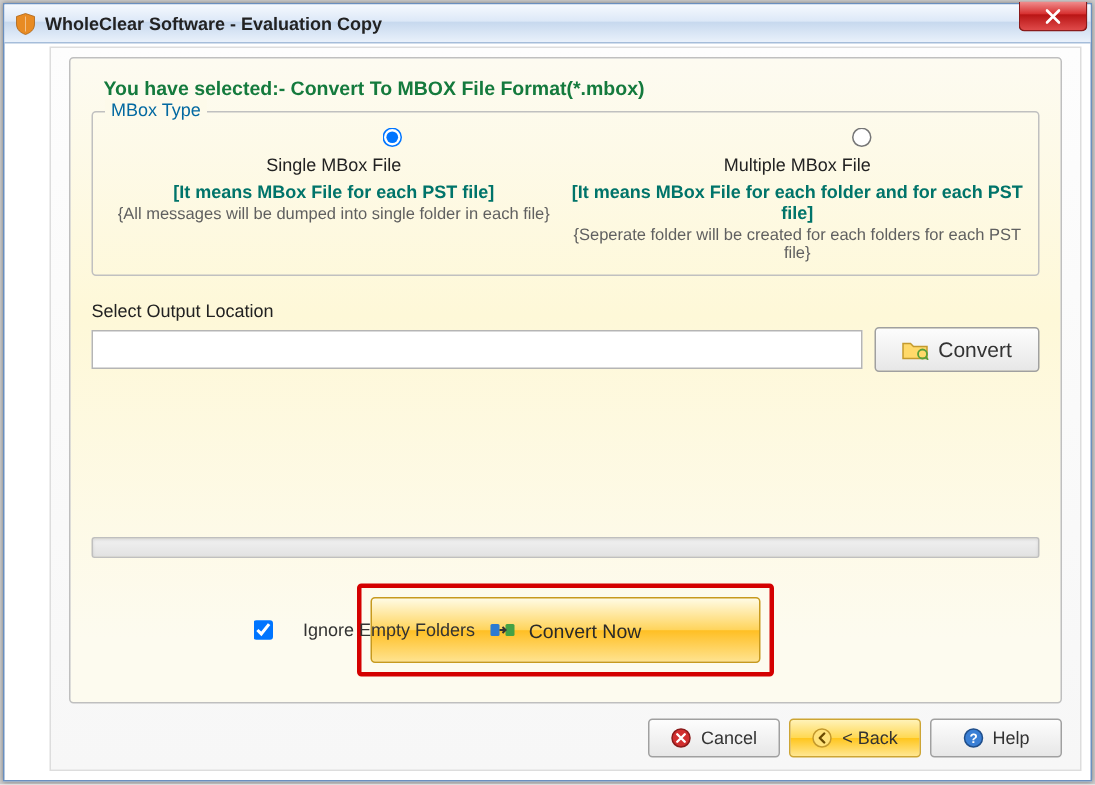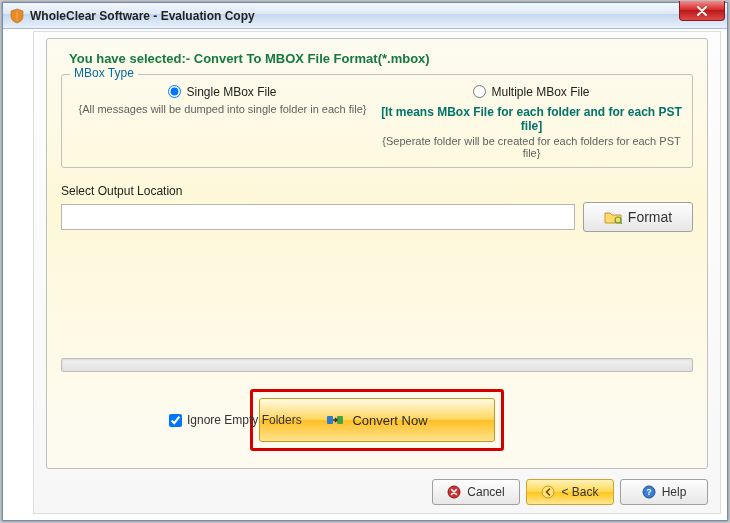--- a/index.html
+++ b/index.html
@@ -83,21 +83,21 @@
     position: absolute;
     top: -9px; left: 8px;
     background: inherit;
     padding: 0 4px;
     color: #0369a1;
     font-size: 12px;
     background: #fdfaea;
   }
   .radio-row { display: flex; justify-content: space-around; }
   .radio-col { text-align: center; flex: 1; }
-  .radio-label { display: inline-flex; align-items:flex-start; gap: 5px; font-size: 12px; color:#222; cursor:pointer; }
+  .radio-label { display: inline-flex; align-items:flex-end; gap: 5px; font-size: 12px; color:#222; cursor:pointer;flex-direction:column; }
   .hint-bold { color: #00746a; font-weight: bold; font-size: 12px; margin-top: 4px; }
   .hint-sub { color: #606060; font-size: 11px; margin-top: 2px; }
   .output-label { margin-top: 16px; font-size: 12px; color:#222; }
   .output-row { display:flex; align-items:center; gap:8px; margin-top:4px; }
   .output-input {
     flex: 1;
     height: 26px;
     background:#fff;
     border:1px solid #b5b5b5;
     padding:0 6px;
@@ -125,28 +125,28 @@
   }
   .mid-row {
     position:absolute;
     left:14px; right:14px; bottom: 18px;
     height: 60px;
     display:flex;
     align-items:center;
     justify-content:center;
     gap: 18px;
   }
-  .ignore-wrap { display:flex; align-items:center; gap:5px; font-size:12px; color:#333; cursor:pointer; position:absolute; left:108px;}
+  .ignore-wrap { display:flex; gap:20px; font-size:12px; color:#333; cursor:pointer; position:absolute; left:108px;}
   .convert-wrap {
     border: 3px solid #d40000;
     padding: 6px;
     border-radius:3px;
   }
   .convert-btn {
-    width: 236px; height: 44px;
+    width: 260px; height: 44px;
     background: linear-gradient(#fffbe4,#ffd45b 50%,#ffbf24 51%,#ffe38f);
     border:1px solid #c79a1e;
     border-radius:3px;
     display:flex; align-items:center; justify-content:center;
     gap:8px;
     font-size:13px;
     color:#2a2a2a;
     cursor:pointer;
   }
   .bottom-bar {
@@ -205,20 +205,21 @@
       <div class="selected-line">You have selected:- Convert To MBOX File Format(*.mbox)</div>
 
       <div class="fieldset">
         <span class="legend">MBox Type</span>
         <div class="radio-row">
           <div class="radio-col">
             <label class="radio-label">
               <input type="radio" name="mboxtype" id="r-single" checked="" style="">
               <span>Single MBox File</span>
             </label>
+            <div class="hint-bold">[It means MBox File for each PST file]</div>
             <div class="hint-sub">{All messages will be dumped into single folder in each file}</div>
           </div>
           <div class="radio-col">
             <label class="radio-label">
               <input type="radio" name="mboxtype" id="r-multi" style="">
               <span>Multiple MBox File</span>
             </label>
             <div class="hint-bold">[It means MBox File for each folder and for each PST file]</div>
             <div class="hint-sub">{Seperate folder will be created for each folders for each PST file}</div>
           </div>
@@ -229,21 +230,21 @@
       <div class="output-row">
         <input class="output-input" type="text" value="" style="">
         <button class="browse-btn">
           <span class="ico">
             <svg width="18" height="14" viewBox="0 0 18 14">
               <path d="M1 3 L6 3 L8 5 L17 5 L17 13 L1 13 Z" fill="#ffd96a" stroke="#c49a2e"></path>
               <circle cx="14" cy="10" r="3" fill="none" stroke="#5aa03a" stroke-width="1.2"></circle>
               <path d="M16 12 L18 14" stroke="#5aa03a" stroke-width="1.2"></path>
             </svg>
           </span>
-          <span>Format</span>
+          <span>Convert</span>
         </button>
       </div>
 
       <div class="progress-track"></div>
 
       <div class="mid-row">
         <label class="ignore-wrap">
           <input type="checkbox" id="cb-ignore" checked="" style="">
           <span>Ignore Empty Folders</span>
         </label>

